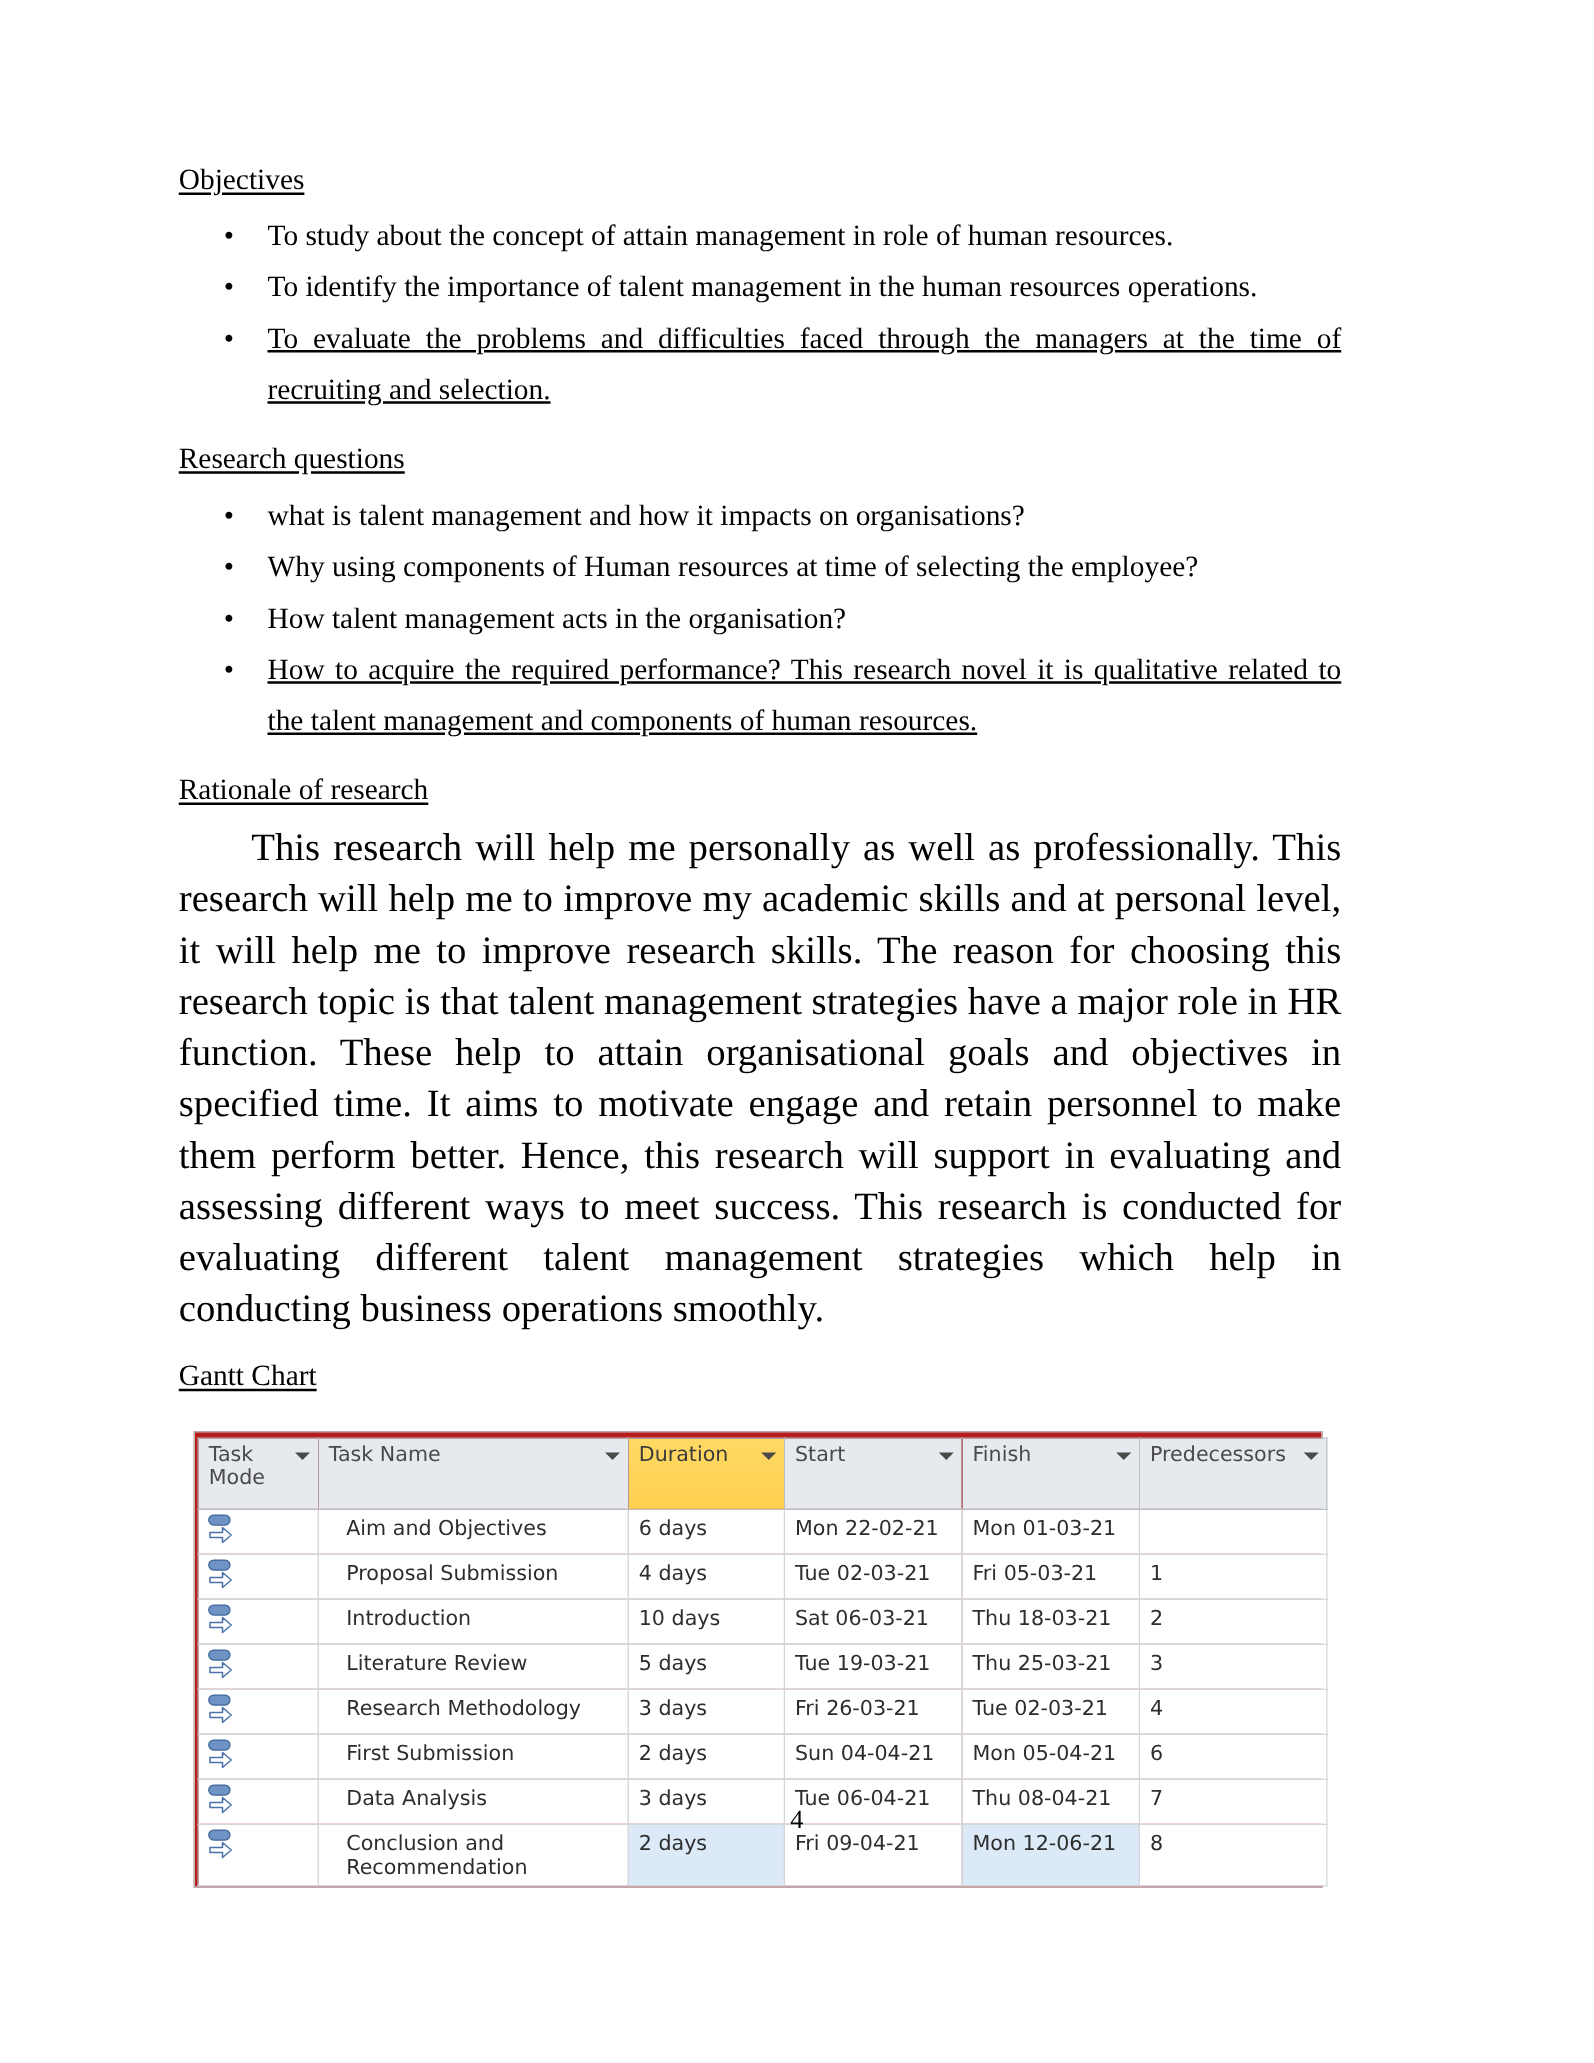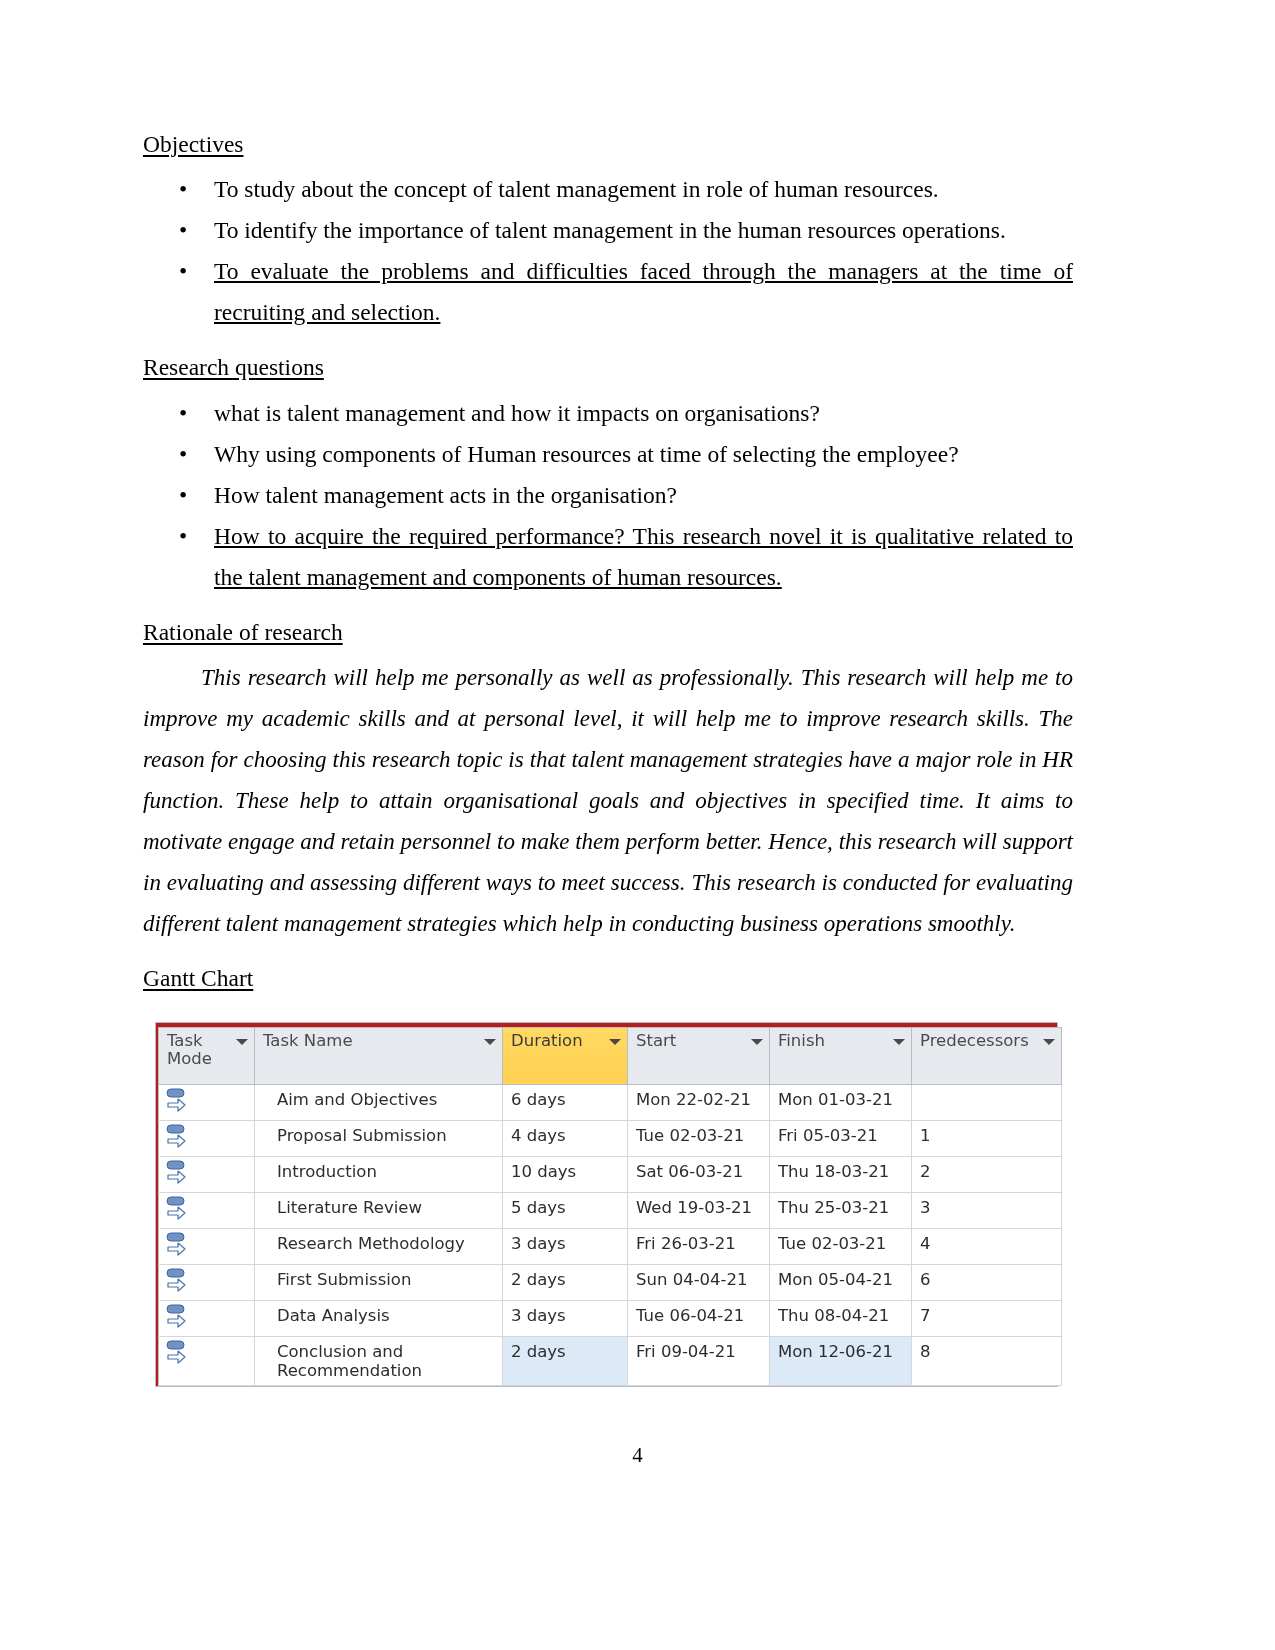--- a/index.html
+++ b/index.html
@@ -58,27 +58,26 @@
     font-size: 23.5px;
     line-height: 41px;
   }
   ul.bullets li .li-text { display: block; }
   ul.bullets li.justified .li-text {
     text-align: justify;
     text-align-last: left;
     text-decoration: underline;
   }
   p.body-par {
-    font-size: 23px;
+    font-size: 31px;
     line-height: 41px;
     margin: 0;
     text-align: justify;
     text-align-last: left;
     text-indent: 58px;
-    font-style: italic;
   }
   
   .proj-wrap {
     margin-top: 22px;
     margin-left: 12px;
     width: 903px;
     border: 1px solid #b8bcc0;
     background: #b91c1c;
     box-sizing: border-box;
     padding: 4px 0 0 2px;
@@ -159,21 +158,21 @@
 
 <div class="page">
   <div class="content">
 
     <div class="head-wrap">
       <h2 class="section-head">Objectives</h2>
     </div>
     <ul class="bullets">
       <li>
         <span class="bullet-dot">•</span>
-        <span class="li-text">To study about the concept of talent management in role of human resources.</span>
+        <span class="li-text">To study about the concept of attain management in role of human resources.</span>
       </li>
       <li>
         <span class="bullet-dot">•</span>
         <span class="li-text">To identify the importance of talent management in the human resources operations.</span>
       </li>
       <li class="justified">
         <span class="bullet-dot">•</span>
         <span class="li-text">To evaluate the problems and difficulties faced through the managers at the time of recruiting and selection.</span>
       </li>
     </ul>
@@ -294,21 +293,21 @@
               <td class="fin-cell">Thu 18-03-21</td>
               <td class="pred-cell">2</td>
             </tr>
             <tr>
               <td class="mode-cell"><span><svg class="task-icon" width="26" height="30" viewBox="0 0 26 30" aria-hidden="true">
                     <rect x="2" y="2" width="17" height="8" rx="4" ry="4" fill="#6f93c4" stroke="#3f6699" stroke-width="1"></rect>
                     <path d="M3 16 h10 v-4 l7 6 -7 6 v-4 h-10 z" fill="#ffffff" stroke="#4a72a8" stroke-width="1.2" stroke-linejoin="round"></path>
                   </svg></span></td>
               <td class="name-cell">Literature Review</td>
               <td class="dur-cell">5 days</td>
-              <td class="start-cell">Wed 19-03-21</td>
+              <td class="start-cell">Tue 19-03-21</td>
               <td class="fin-cell">Thu 25-03-21</td>
               <td class="pred-cell">3</td>
             </tr>
             <tr>
               <td class="mode-cell"><span><svg class="task-icon" width="26" height="30" viewBox="0 0 26 30" aria-hidden="true">
                     <rect x="2" y="2" width="17" height="8" rx="4" ry="4" fill="#6f93c4" stroke="#3f6699" stroke-width="1"></rect>
                     <path d="M3 16 h10 v-4 l7 6 -7 6 v-4 h-10 z" fill="#ffffff" stroke="#4a72a8" stroke-width="1.2" stroke-linejoin="round"></path>
                   </svg></span></td>
               <td class="name-cell">Research Methodology</td>
               <td class="dur-cell">3 days</td>

